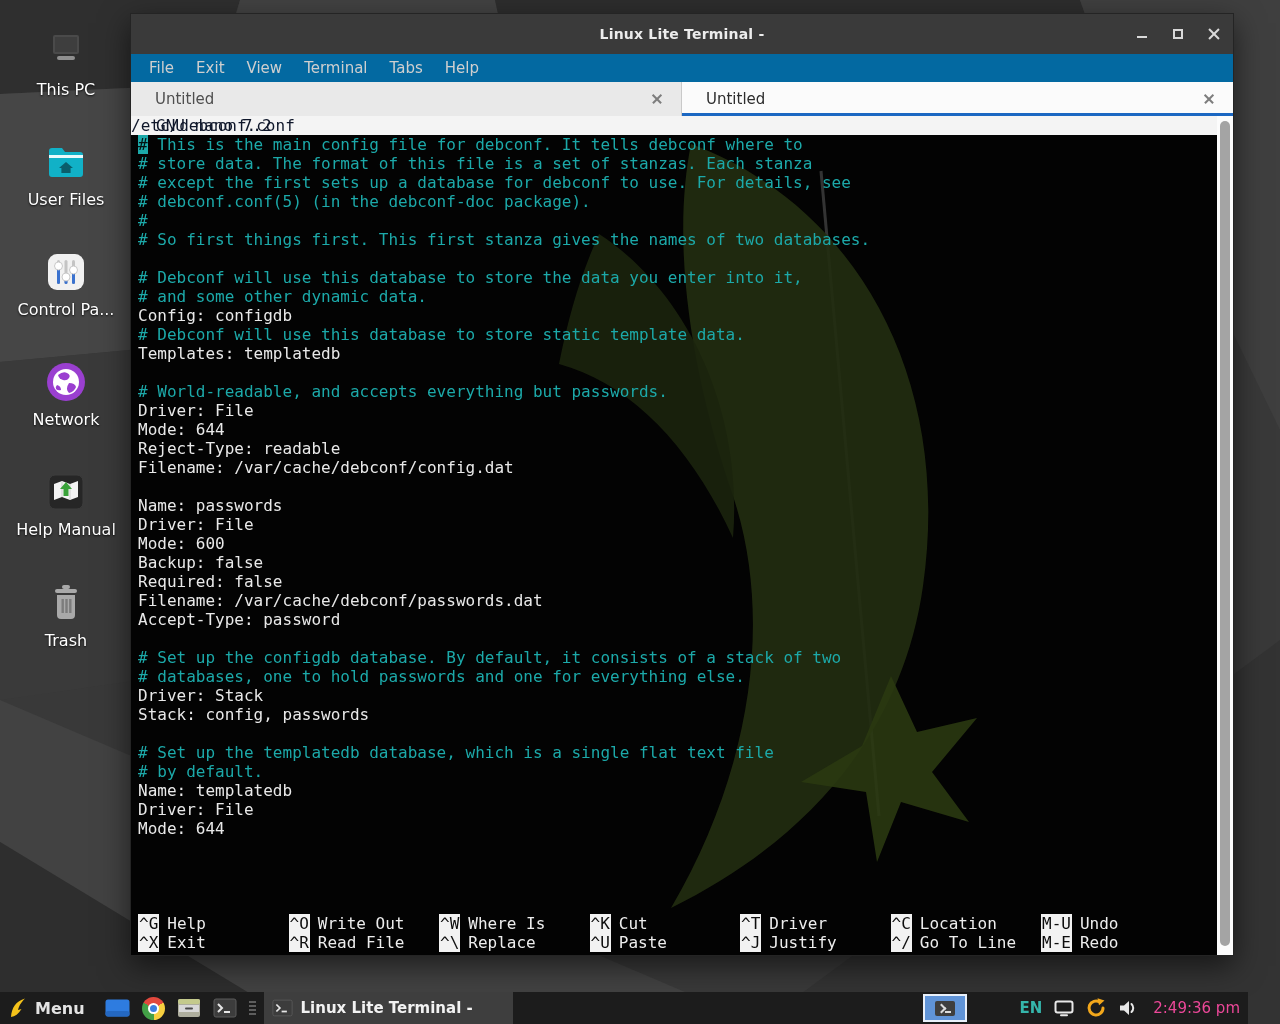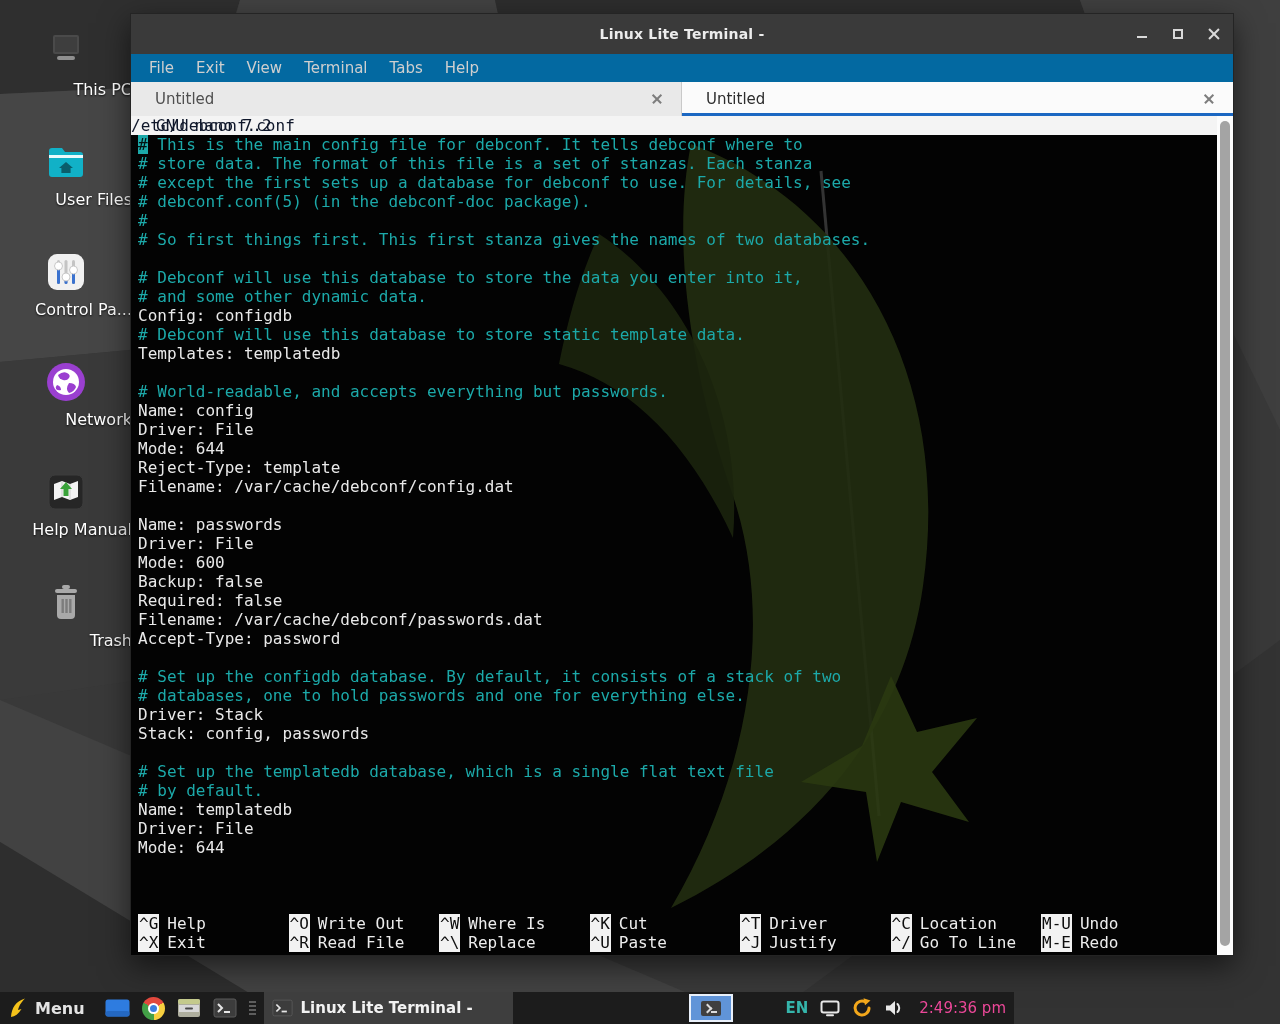--- a/index.html
+++ b/index.html
@@ -7,21 +7,21 @@
   body {
     width:1280px; height:1024px; overflow:hidden;
     font-family:"DejaVu Sans", sans-serif;
     background:#383838;
   }
   .desktop { position:relative; width:1280px; height:1024px; }
   .wallpaper { position:absolute; inset:0; }
 
   
   .dicons { position:absolute; left:0; top:0; width:132px; height:960px; }
-  .dicon { position:absolute; left:0; width:132px; text-align:right; cursor:default; }
+  .dicon { position:absolute; left:0; width:132px; text-align:center; cursor:default; }
   .dicon .ic { display:block; margin:0 auto; }
   .dicon .dlabel {
     margin-top:5px; color:#ffffff; font-size:16px; line-height:18px;
     text-shadow:0 1px 2px rgba(0,0,0,.85);
     white-space:nowrap; overflow:hidden;
   }
   .dicon:nth-child(1){ top:28px; }
   .dicon:nth-child(2){ top:138px; }
   .dicon:nth-child(3){ top:248px; }
   .dicon:nth-child(4){ top:358px; }
@@ -88,21 +88,21 @@
     background:#f2f2f2; color:#0d0d0d; padding:0 1px;
     font-family:"DejaVu Sans Mono", monospace;
   }
   .flbl { margin-left:8px; color:#ededed; }
 
   .sbtrack { flex:0 0 16px; background:#fcfcfc; position:relative; }
   .sbthumb { position:absolute; left:3px; right:3px; top:5px; bottom:9px; background:#a4a4a4; border-radius:6px; cursor:pointer; }
 
   
   .taskbar {
-    position:absolute; left:0; bottom:0; width:1014px; height:32px;
+    position:absolute; left:0; bottom:0; width:1248px; height:32px;
     background:#1c1c1c; display:flex; align-items:center;
   }
   .tb-start { display:flex; align-items:center; padding-left:8px; cursor:pointer; }
   .tb-menu-label { color:#e4e4e4; font-size:16px; font-weight:bold; margin:0 8px 0 7px; }
   .launcher { margin-left:12px; cursor:pointer; display:flex; align-items:center; }
   .chrome-ball {
     width:23px; height:23px; border-radius:50%;
     background:conic-gradient(from -60deg, #e2483d 0deg 120deg, #f7cf3f 120deg 240deg, #43a047 240deg 360deg);
     position:relative;
   }
@@ -282,24 +282,23 @@
             <div class="ln cm">#</div>
             <div class="ln cm"># So first things first. This first stanza gives the names of two databases.</div>
             <div class="ln"></div>
             <div class="ln cm"># Debconf will use this database to store the data you enter into it,</div>
             <div class="ln cm"># and some other dynamic data.</div>
             <div class="ln">Config: configdb</div>
             <div class="ln cm"># Debconf will use this database to store static template data.</div>
             <div class="ln">Templates: templatedb</div>
             <div class="ln"></div>
             <div class="ln cm"># World-readable, and accepts everything but passwords.</div>
-            <div class="ln">Name: config</div>
             <div class="ln">Driver: File</div>
             <div class="ln">Mode: 644</div>
-            <div class="ln">Reject-Type: template</div>
+            <div class="ln">Reject-Type: readable</div>
             <div class="ln">Filename: /var/cache/debconf/config.dat</div>
             <div class="ln"></div>
             <div class="ln">Name: passwords</div>
             <div class="ln">Driver: File</div>
             <div class="ln">Mode: 600</div>
             <div class="ln">Backup: false</div>
             <div class="ln">Required: false</div>
             <div class="ln">Filename: /var/cache/debconf/passwords.dat</div>
             <div class="ln">Accept-Type: password</div>
             <div class="ln"></div>

